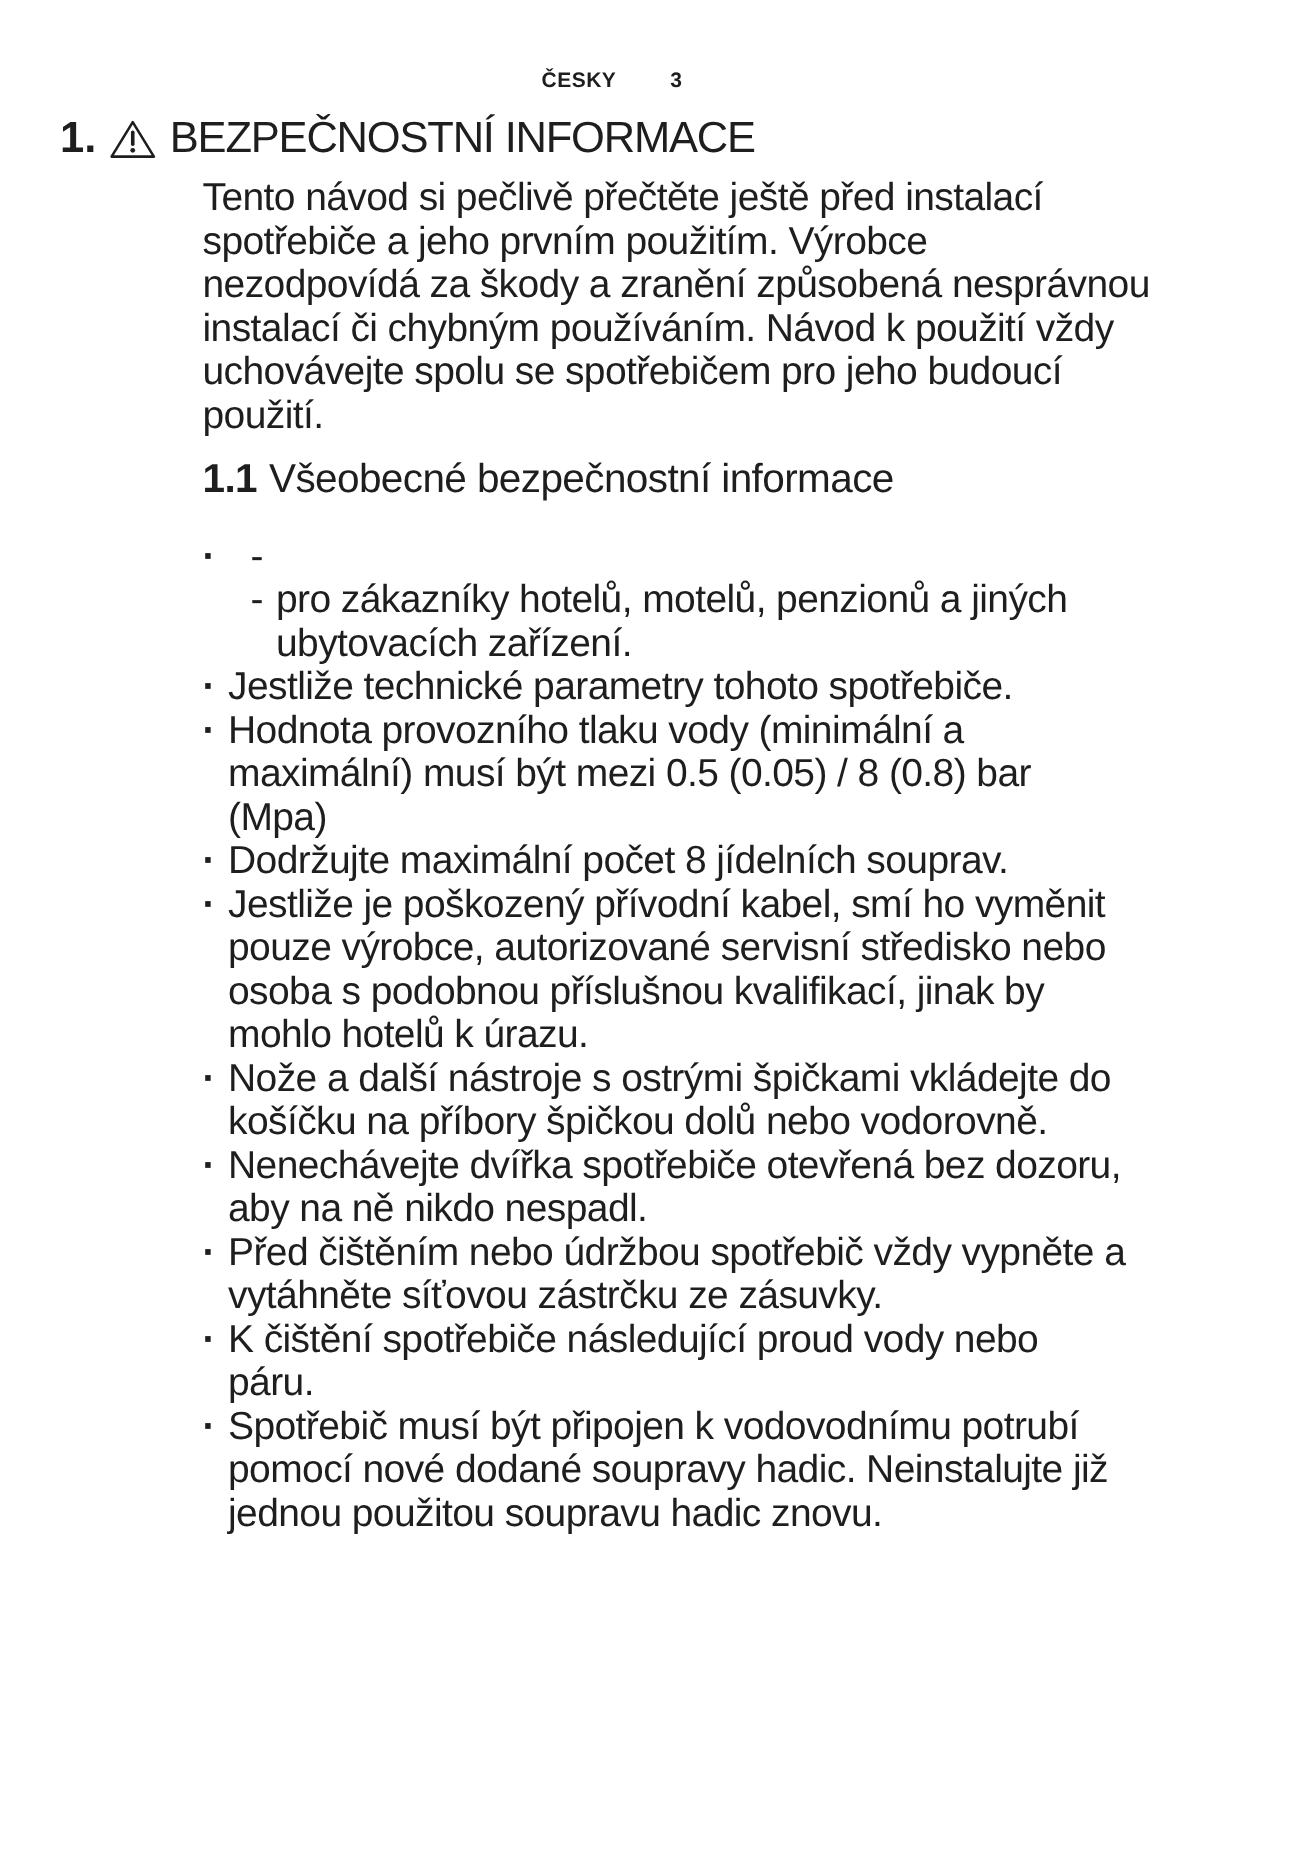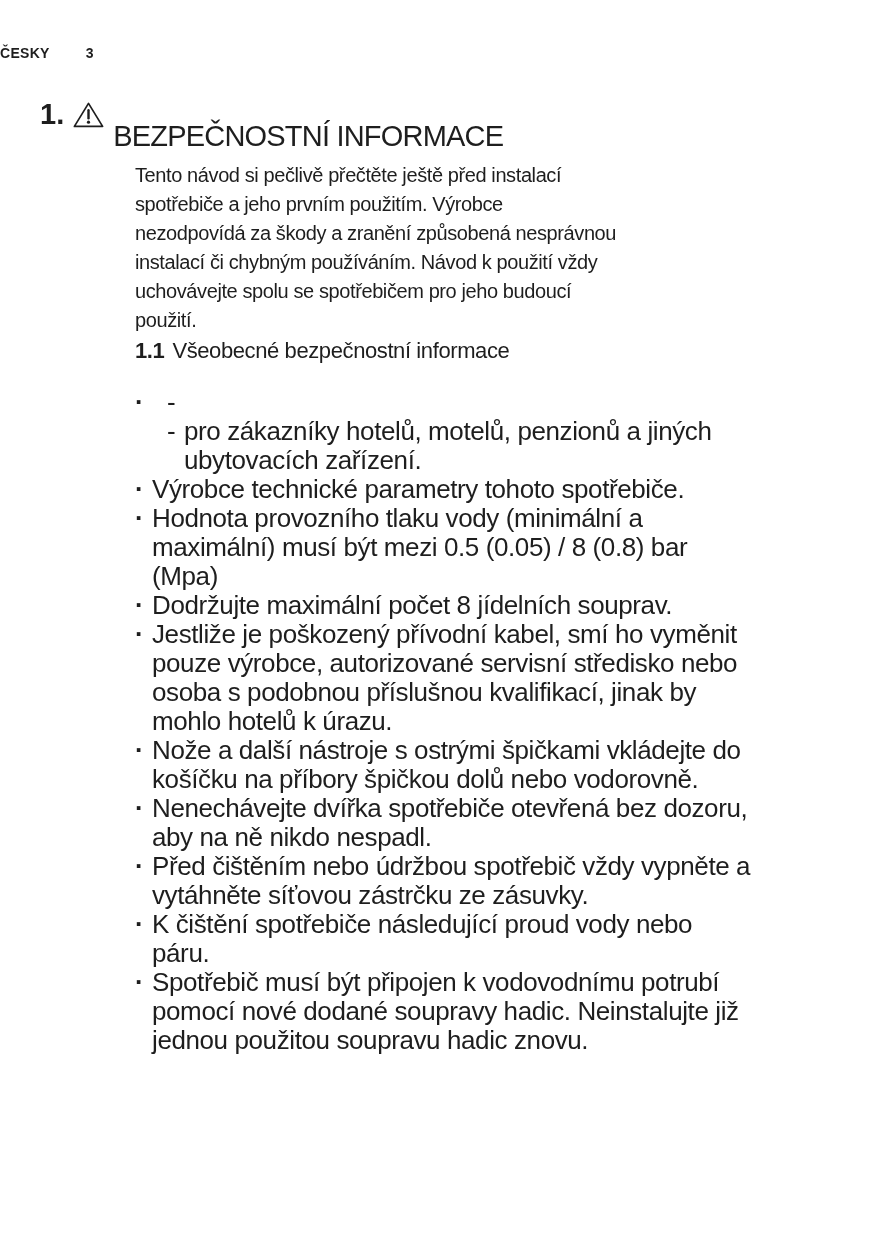--- a/index.html
+++ b/index.html
@@ -12,56 +12,57 @@
   }
   .page {
     width: 874px;
     height: 1240px;
     background: #ffffff;
     position: relative;
   }
   
   .page-header {
     display: flex;
-    justify-content: flex-start;
+    justify-content: center;
     align-items: baseline;
     gap: 36px;
     padding: 45px 58px 0 0;
     font-size: 14px;
     font-weight: 700;
     letter-spacing: 0.3px;
     line-height: 16px;
   }
   
   .section-heading {
     display: flex;
     align-items: center;
     gap: 8px;
     margin: 14px 0 0 40px;
     font-size: 29px;
     line-height: 34px;
     white-space: nowrap;
   }
   .section-number { font-weight: 700; }
-  .section-text { font-weight: 400; letter-spacing: -0.8px; margin-top: 44px; }
+  .section-text { font-weight: 400; letter-spacing: -0.8px; }
   .warning-icon { display: inline-flex; align-items: center; margin-top: 2px; }
   .warning-icon svg { display: block; }
 
   
   .content { padding-left: 135px; padding-right: 40px; }
 
   .intro {
     margin-top: 8px;
-    font-size: 20px;
+    font-size: 26px;
     line-height: 29px;
     letter-spacing: -0.4px;
     white-space: pre-line;
   }
   .subsection-heading {
-    font-size: 22px;
+    margin-top: 12px;
+    font-size: 27px;
     line-height: 32px;
     letter-spacing: -0.4px;
     white-space: nowrap;
   }
   .subsection-number { font-weight: 700; margin-right: 8px; }
   .subsection-text { font-weight: 400; }
 
   ul.safety-list {
     list-style: none;
     margin-top: 21px;
@@ -135,21 +136,21 @@
               <span class="ml">pro zákazníky hotelů, motelů, penzionů a jiných
 ubytovacích zařízení.</span>
             </li>
           </ul>
         </div>
       </li>
 
       <li>
         <span class="bullet-marker">·</span>
         <div class="li-body">
-          <span class="ml">Výrobce technické parametry tohoto spotřebiče.</span>
+          <span class="ml">Jestliže technické parametry tohoto spotřebiče.</span>
         </div>
       </li>
 
       <li>
         <span class="bullet-marker">·</span>
         <div class="li-body">
           <span class="ml">Hodnota provozního tlaku vody (minimální a
 maximální) musí být mezi 0.5 (0.05) / 8 (0.8) bar
 (Mpa)</span>
         </div>

